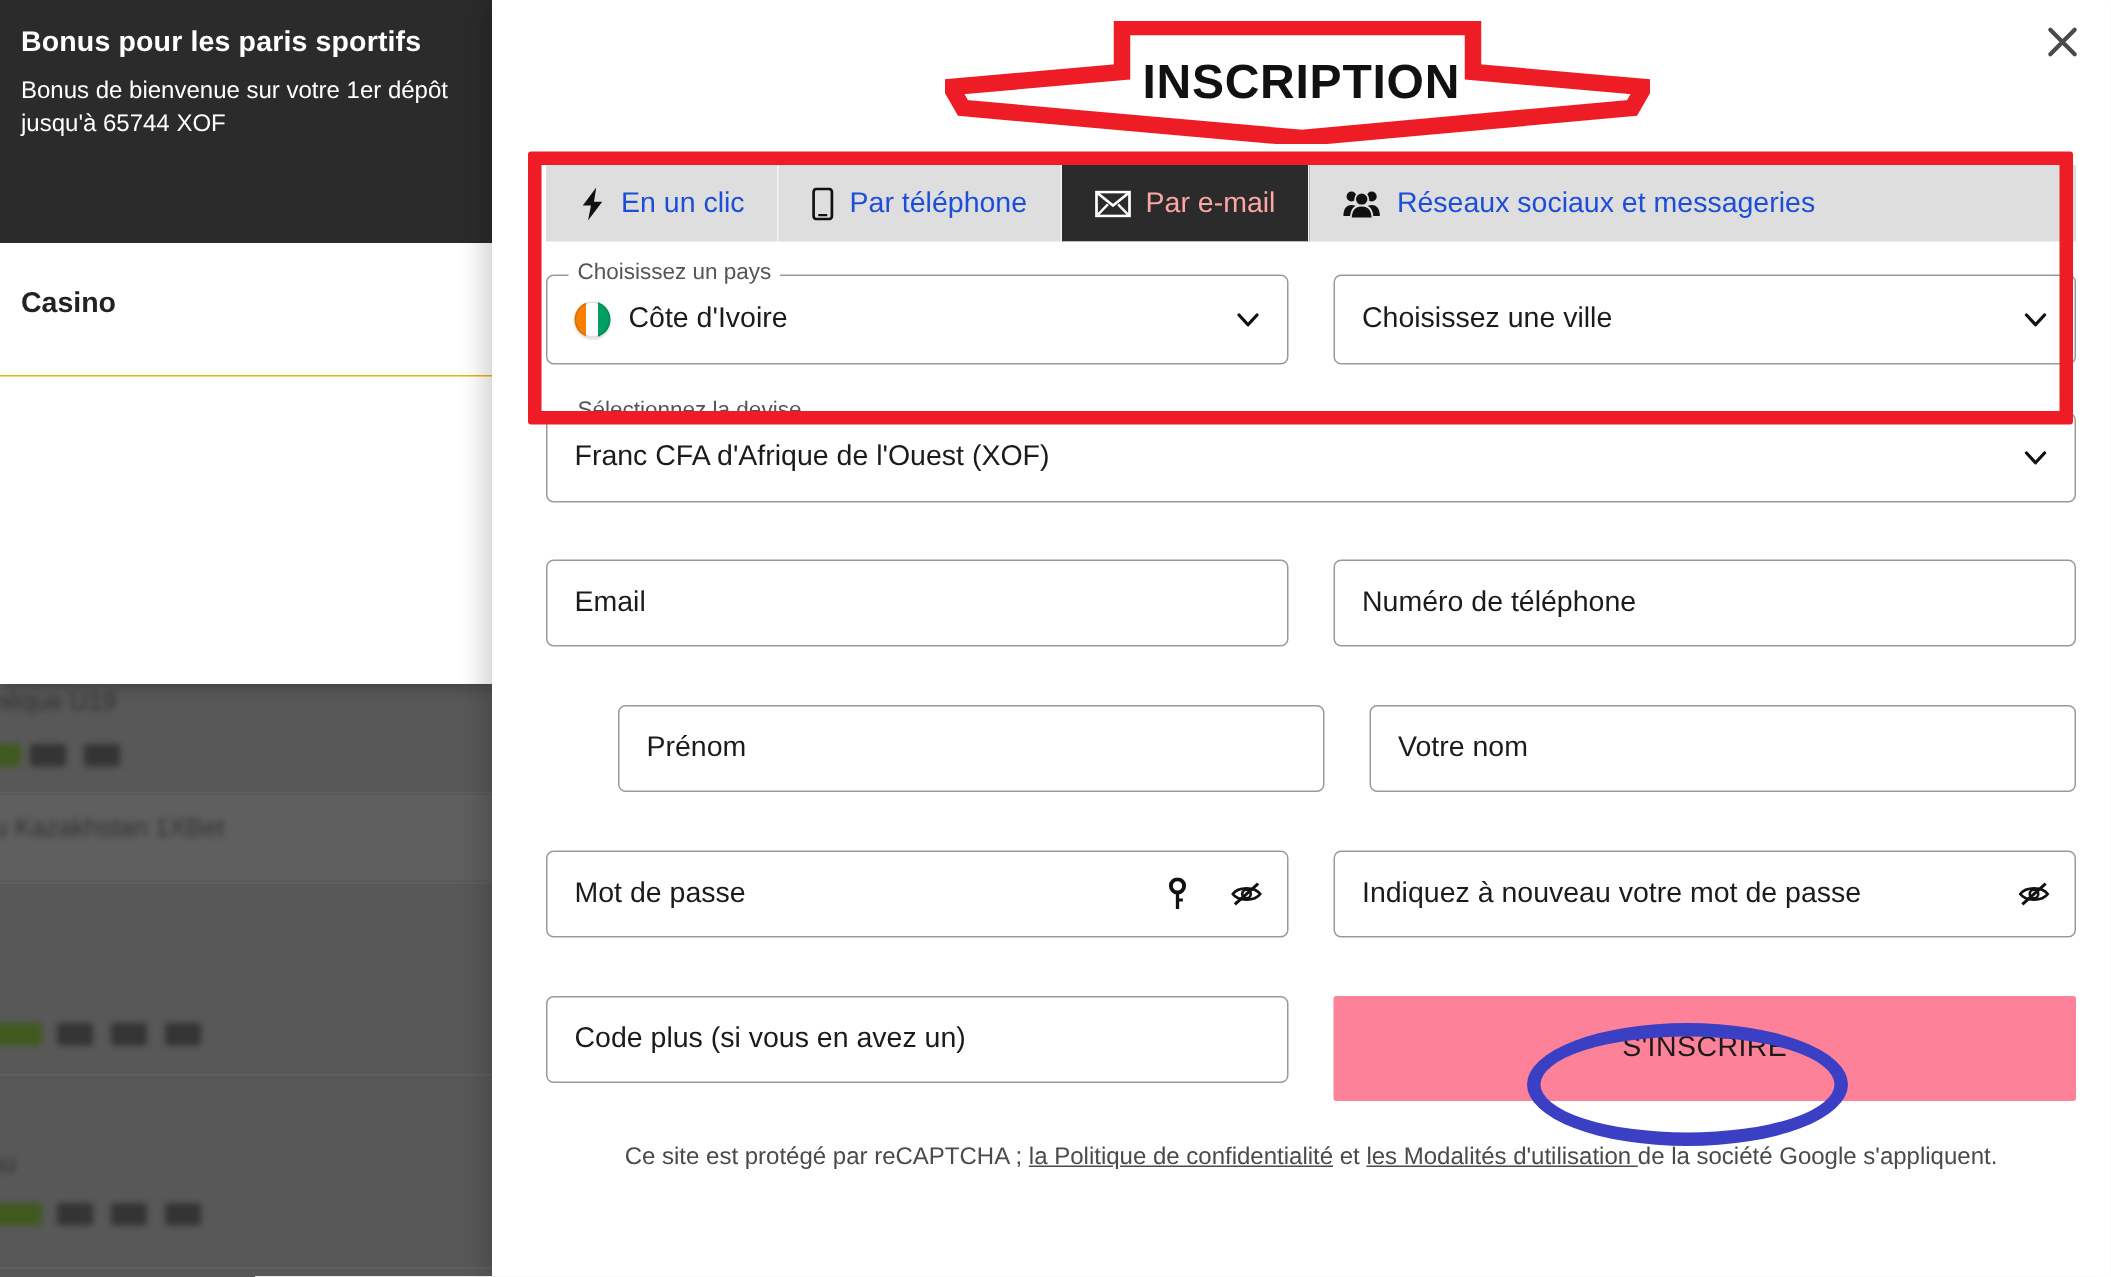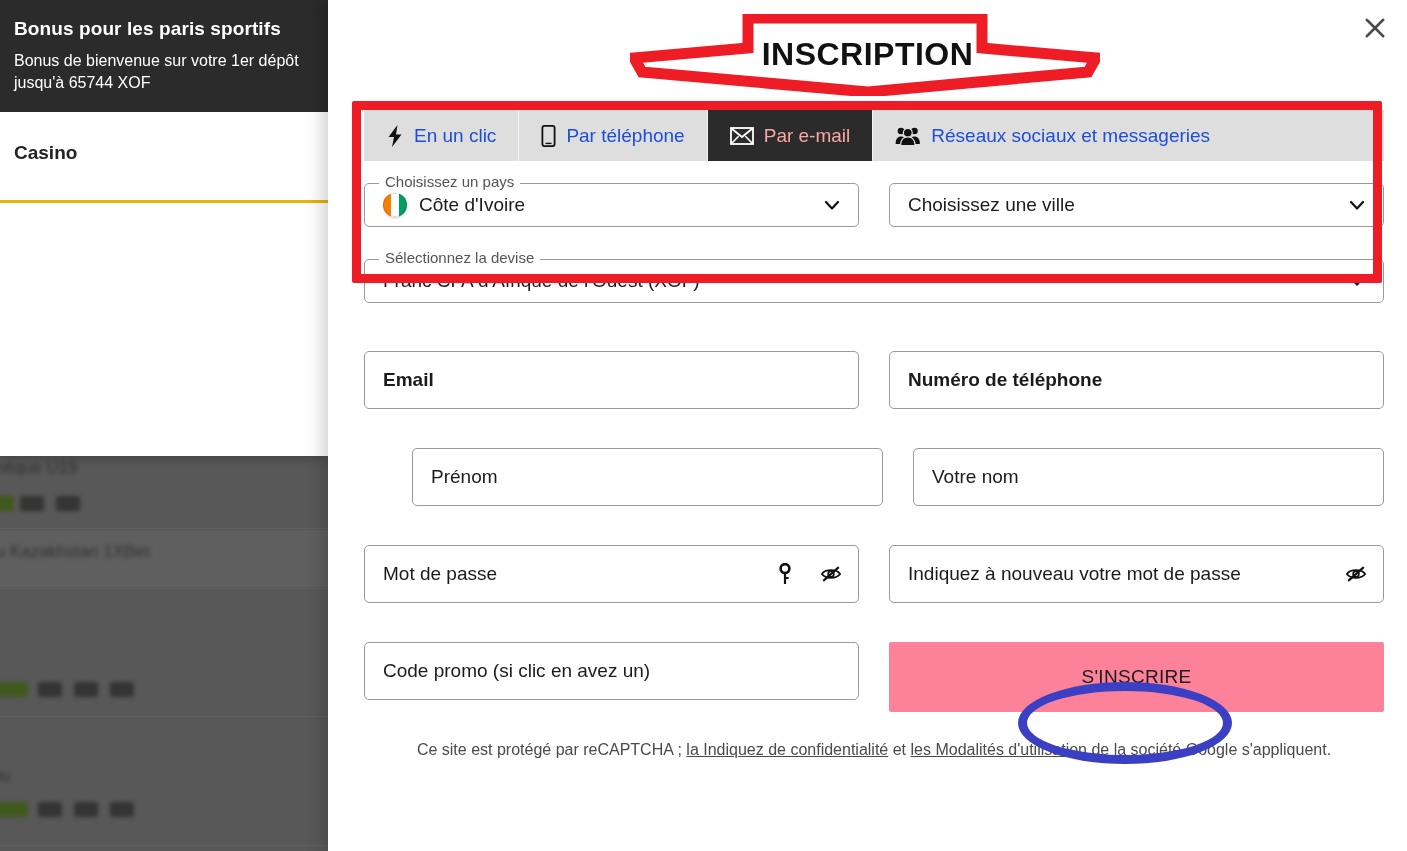--- a/index.html
+++ b/index.html
@@ -33,25 +33,25 @@
   
   .bonus-panel {
     position: absolute; left: 0; top: 0; width: 328px; height: 456px;
     background: #ffffff;
     box-shadow: 0 2px 10px rgba(0,0,0,.28);
     overflow: hidden;
   }
   .bonus-dark {
     background: #2b2b2b; color:#fff;
     padding: 18px 14px 20px 14px;
-    height: 112px;
+    height: 162px;
   }
   .bonus-dark .b-title { font-size: 19px; font-weight: 700; letter-spacing:.1px; margin: 0 0 10px 0; line-height: 1.15; }
   .bonus-dark .b-sub   { font-size: 16px; font-weight: 400; line-height: 1.38; }
-  .bonus-item { padding: 30px 14px 26px 14px; border-bottom: 3px solid #eab308; }
+  .bonus-item { padding: 30px 14px 26px 14px; border-bottom: 1px solid #eab308; }
   .bonus-item .b-title { font-size: 19px; font-weight: 700; color:#222; margin:0 0 10px 0; }
   .bonus-item .b-sub { font-size: 19px; color:#333; line-height:1.38; }
   .bonus-item.last { border-bottom: none; }
   .bonus-item.last .b-sub { color:#777; }
 
   
   .modal {
     position: absolute; left: 328px; top: 0; width: 1079px; height: 851px;
     background: #ffffff;
     box-shadow: -6px 0 16px rgba(0,0,0,.18);
@@ -89,21 +89,21 @@
   .row { display:flex; gap: 30px; margin-top: 22px; }
   .col { flex: 1 1 0; position:relative; }
   .col.full { width:100%; }
 
   .field {
     position:relative; width:100%; height: 58px;
     border: 1px solid #9a9a9a; border-radius: 5px; background:#fff;
     display:flex; align-items:center; padding: 0 18px;
     font-size: 19px; color:#1b1b1b;
   }
-  .field.tall { height: 44px; }
+  .field.tall { height: 60px; }
   .field .legend {
     position:absolute; top:-10px; left: 14px; padding: 0 6px;
     background:#fff; font-size: 15px; color:#555; line-height: 1;
   }
   .field .value { color:#1b1b1b; }
   .field .ph { color:#1b1b1b; }
   .chev {
     position:absolute; right: 16px; top:50%; transform: translateY(-50%);
     width: 20px; height: 20px; color:#111;
   }
@@ -283,21 +283,21 @@
             <span class="value">Franc CFA d'Afrique de l'Ouest (XOF)</span>
             <span class="chev">
               <svg width="20" height="20" viewBox="0 0 20 20">
                   <path d="M4 7 L10 13.5 L16 7" fill="none" stroke="#111" stroke-width="2.2" stroke-linecap="round" stroke-linejoin="round"></path>
                 </svg>
             </span>
           </div>
         </div>
       </div>
 
-      <div class="row" style="margin-top:48px;font-weight:bold;">
+      <div class="row" style="margin-top:38px;">
         <div class="col">
           <div class="field">
             <span class="ph">Email</span>
           </div>
         </div>
         <div class="col">
           <div class="field">
             <span class="ph">Numéro de téléphone</span>
           </div>
         </div>
@@ -350,30 +350,30 @@
                 </svg>
               </span>
             </span>
           </div>
         </div>
       </div>
 
       <div class="row" style="margin-top:39px;">
         <div class="col">
           <div class="field">
-            <span class="ph">Code promo (si clic en avez un)</span>
+            <span class="ph">Code plus (si vous en avez un)</span>
           </div>
         </div>
         <div class="col">
           <button class="submit-btn">S'INSCRIRE</button>
         </div>
       </div>
 
       <div class="legal">
-        <span>Ce site est protégé par reCAPTCHA ; </span><a href="#">la Indiquez de confidentialité</a><span> et </span><a href="#">les Modalités d'utilisation </a><span>de la société Google s'appliquent.</span>
+        <span>Ce site est protégé par reCAPTCHA ; </span><a href="#">la Politique de confidentialité</a><span> et </span><a href="#">les Modalités d'utilisation </a><span>de la société Google s'appliquent.</span>
       </div>
 
     </div>
   </div>
 
   <div class="anno anno-arrow">
     <svg width="470" height="82" viewBox="0 0 470 82">
       <path d="M4 44 L118 34 L118 4 L352 4 L352 34 L466 44 L458 58 L238 78 L12 58 Z" fill="none" stroke="#ee1c25" stroke-width="11" stroke-linejoin="miter"></path>
     </svg>
   </div>

